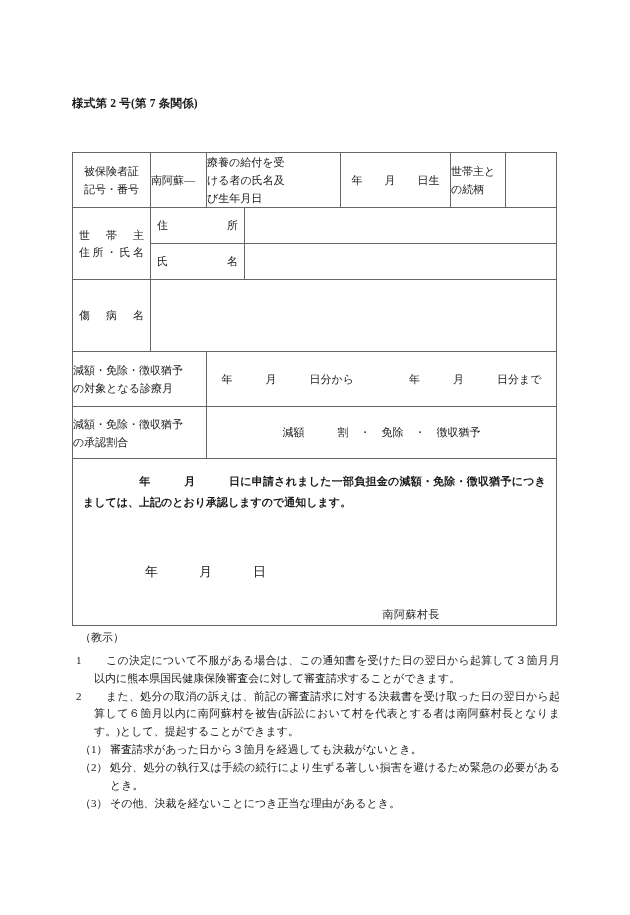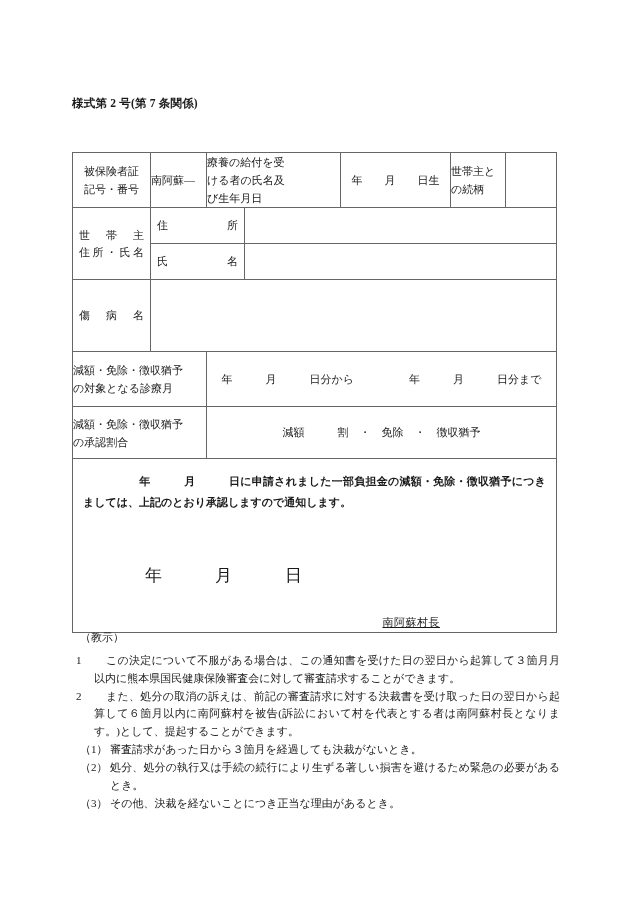--- a/index.html
+++ b/index.html
@@ -99,30 +99,29 @@
     padding: 12px 10px 0 10px;
     font-size: 11px;
     line-height: 1.85;
     text-align: justify;
   }
   .notice-p1 { text-indent: 0; font-weight: bold; }
   .notice-indent { display: inline-block; width: 56px; }
   .notice-date {
     margin-top: 48px;
     padding-left: 62px;
-    font-size: 17px;
+    font-size: 13px;
     letter-spacing: 0.5px;
   }
   .notice-sign {
     margin-top: 20px;
     text-align: right;
     padding-right: 106px;
     font-size: 11px;
     letter-spacing: 0.5px;
-    text-decoration: underline;
   }
 
   
   .kyoji-title {
     position: absolute;
     left: 80px;
     top: 630px;
     font-size: 11px;
   }
   .kyoji {

